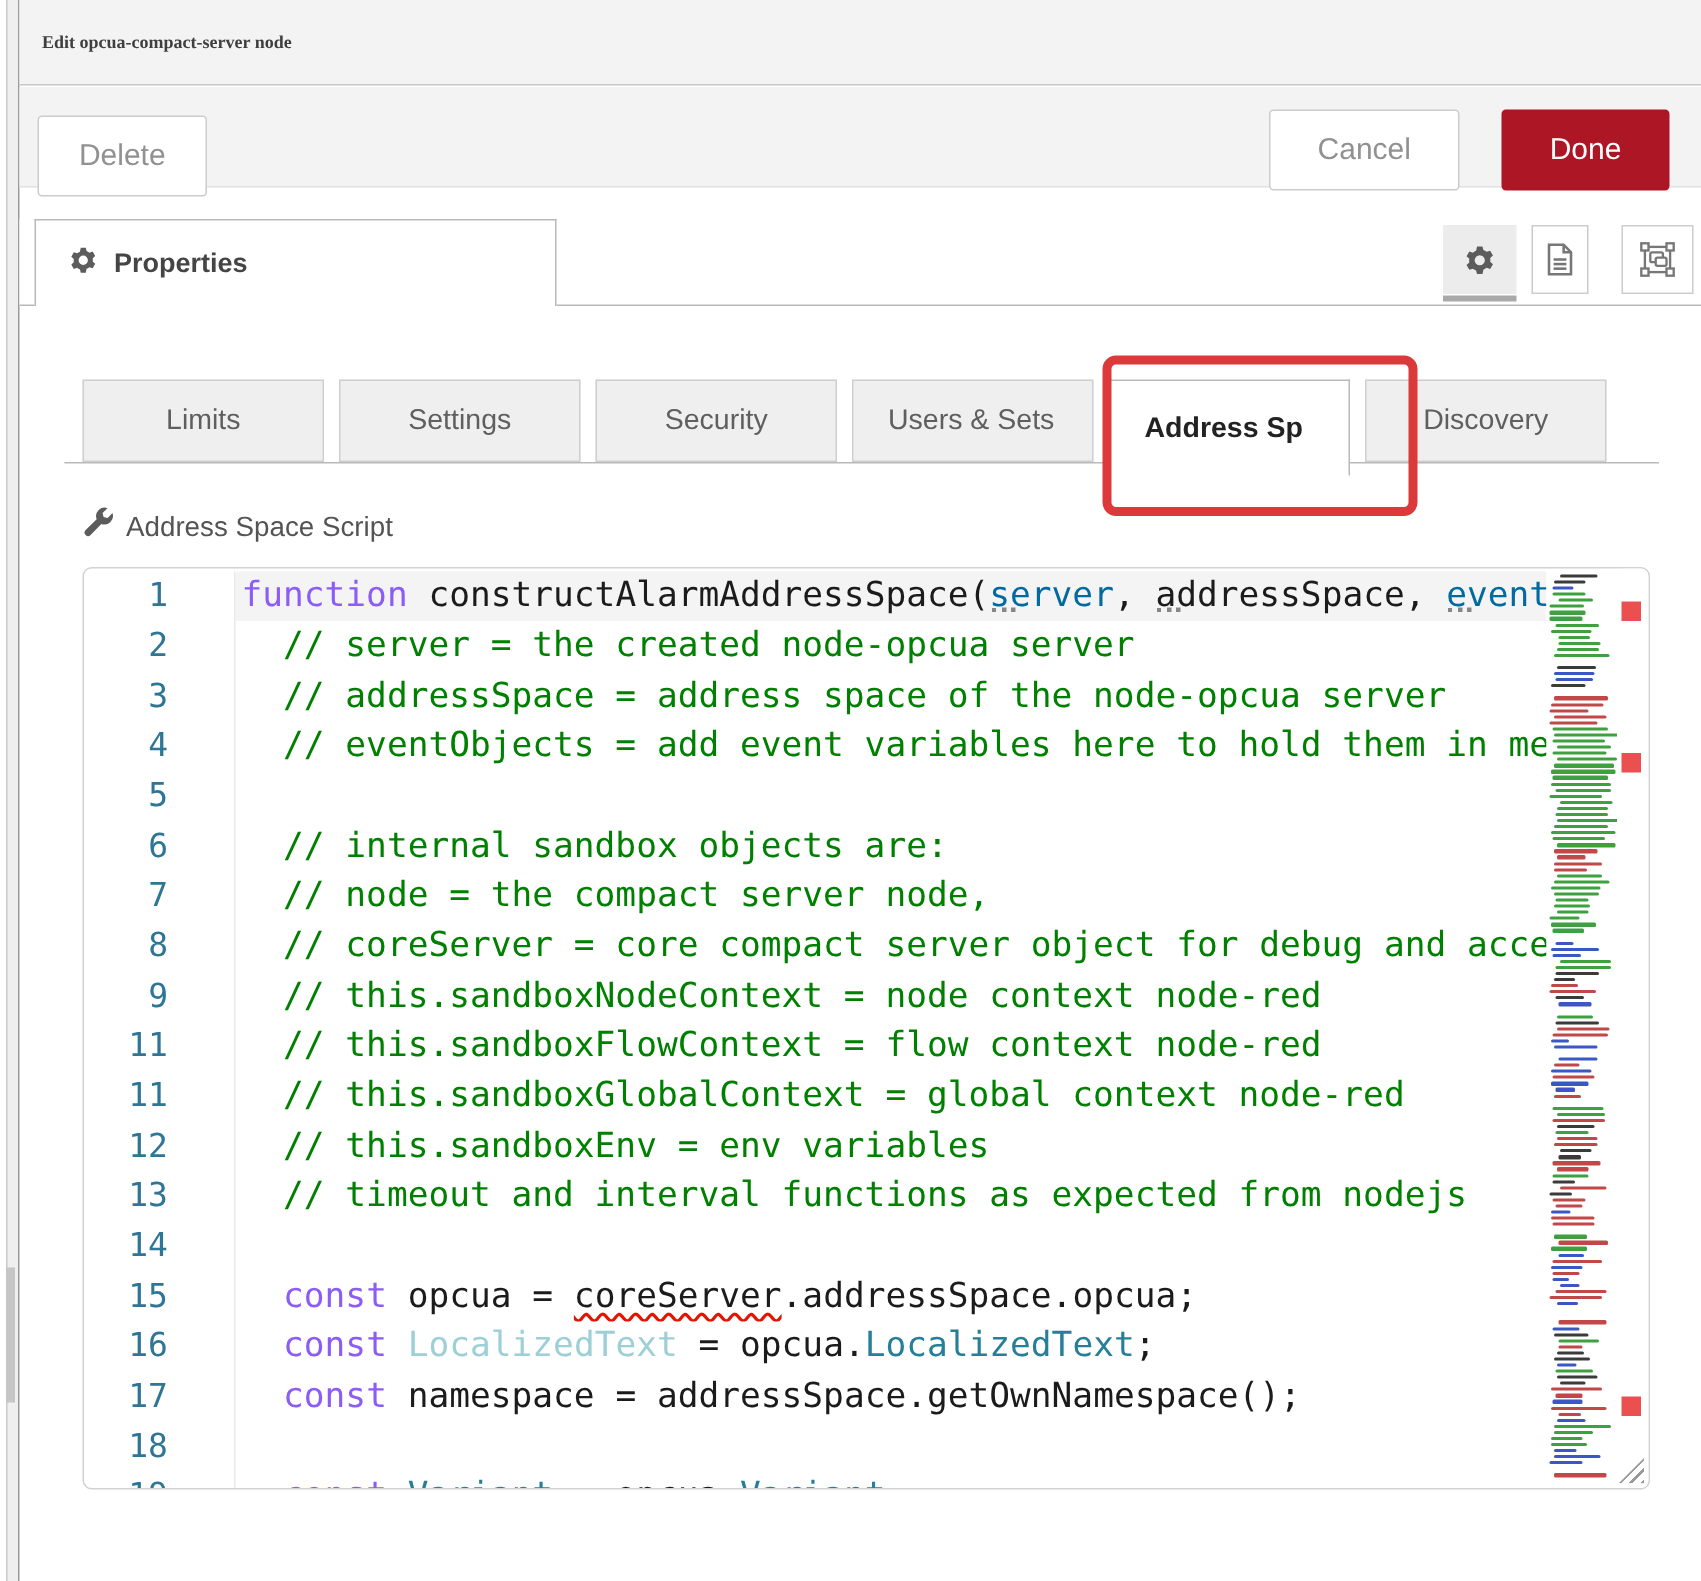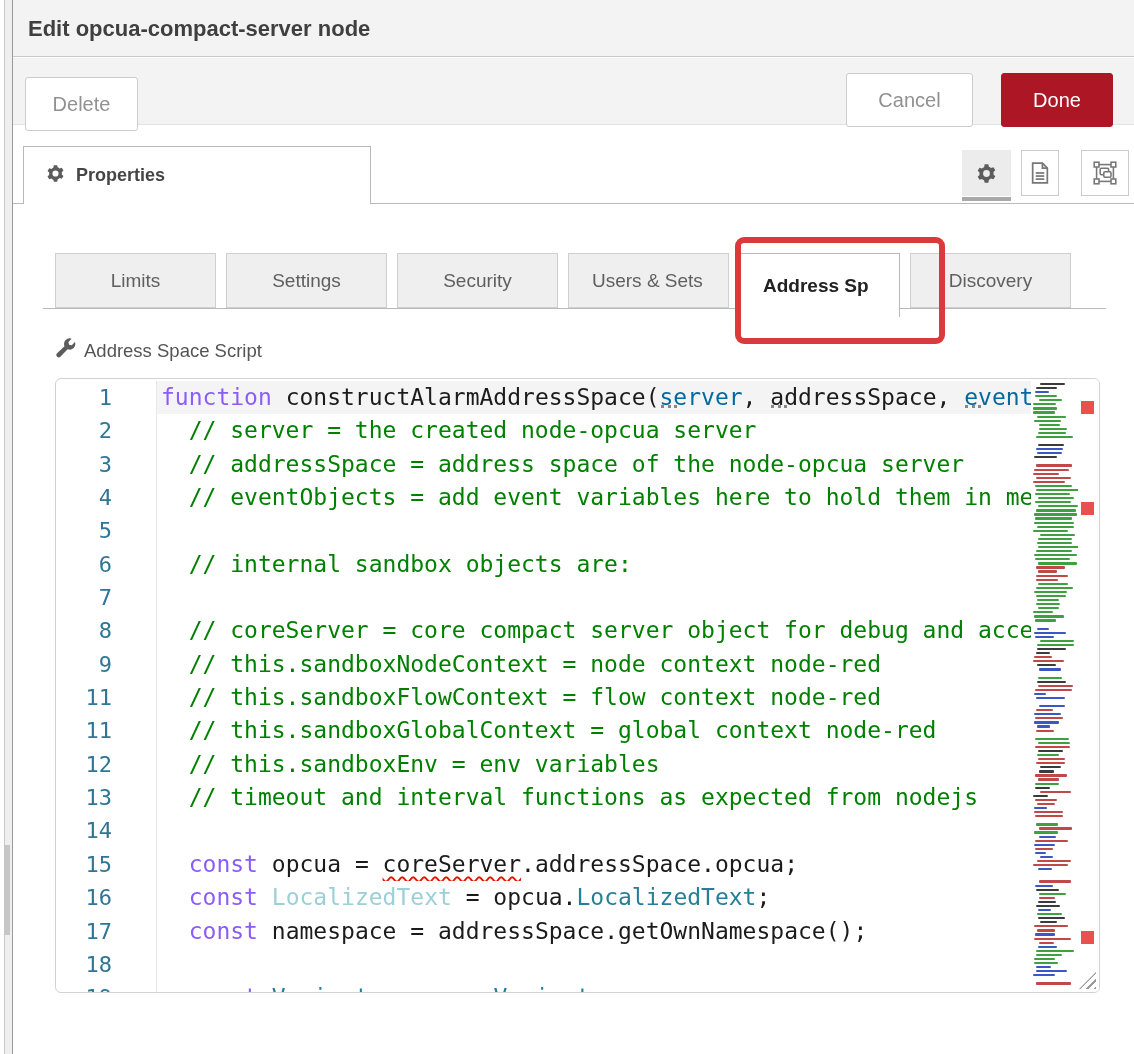--- a/index.html
+++ b/index.html
@@ -10,21 +10,21 @@
   .page-strip{position:absolute;left:0;top:0;width:13px;height:1054px;background:#fff;}
   .page-strip .inner{position:absolute;left:4px;top:0;width:7px;height:100%;
        background:#efefef;border-left:1px solid #c9c9c9;border-right:2px solid #9a9a9a;}
   .page-strip .thumb{position:absolute;left:4px;top:845px;width:6px;height:90px;background:#c6c6c6;}
 
   
   .tray{position:absolute;left:13px;top:0;width:1121px;height:1054px;background:#fff;}
 
   .tray-header{position:absolute;left:0;top:0;width:100%;height:57px;background:#f3f3f3;
        border-bottom:1px solid #c9c9c9;box-sizing:border-box;}
-  .tray-title{position:absolute;left:15px;top:0;line-height:57px;font-size:22px;font-weight:700;color:#3f3f3f;}
+  .tray-title{position:absolute;left:15px;top:0;line-height:57px;font-size:12px;font-weight:700;color:#3f3f3f;font-family:Liberation Serif, serif;}
 
   .btn-row{position:absolute;left:0;top:58px;width:100%;height:67px;background:#f3f3f3;
        border-bottom:1px solid #e2e2e2;box-sizing:border-box;}
   .btn{position:absolute;height:54px;box-sizing:border-box;border-radius:3px;font-size:20px;
        display:flex;align-items:center;justify-content:center;cursor:pointer;}
   .btn-secondary{background:#fff;border:1px solid #ccc;color:#919191;}
   .btn-delete{left:12px;top:19px;width:113px;}
   .btn-cancel{left:833px;top:15px;width:127px;}
   .btn-done{left:988px;top:15px;width:112px;background:#AD1625;border:1px solid #AD1625;color:#fff;}
 
@@ -204,20 +204,21 @@
         <div class="cl">
           <span class="ln">5</span>
           <span class="lc"></span>
         </div>
         <div class="cl">
           <span class="ln">6</span>
           <span class="lc"><span class="tk-cm">  // internal sandbox objects are:</span></span>
         </div>
         <div class="cl">
           <span class="ln">7</span>
+          <span class="lc"><span class="tk-cm">  // node = the compact server node,</span></span>
         </div>
         <div class="cl">
           <span class="ln">8</span>
           <span class="lc"><span class="tk-cm">  // coreServer = core compact server object for debug and access</span></span>
         </div>
         <div class="cl">
           <span class="ln">9</span>
           <span class="lc"><span class="tk-cm">  // this.sandboxNodeContext = node context node-red</span></span>
         </div>
         <div class="cl">

